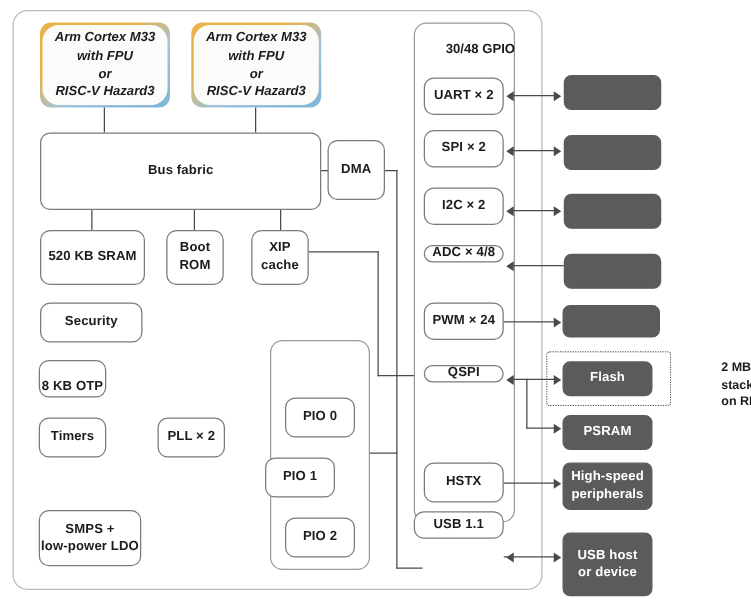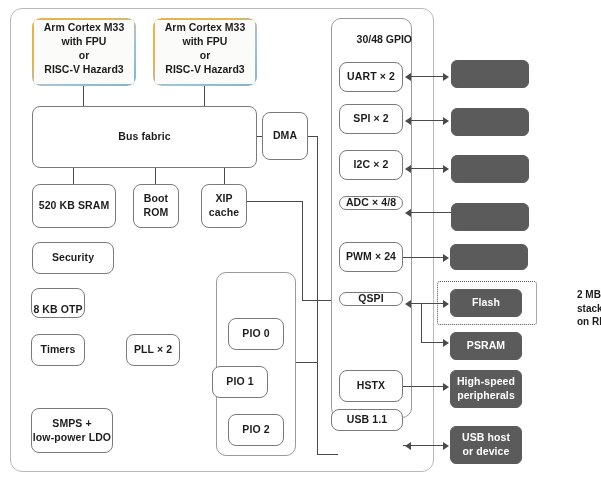--- a/index.html
+++ b/index.html
@@ -13,23 +13,23 @@
        color:#1c1c1c;letter-spacing:.1px;}
   .chip{border:1.3px solid #b9b9b9;border-radius:12px;background:#fff;}
   .group{border:1.3px solid #9a9a9a;border-radius:10px;background:#fff;}
   .grey{background:#5b5b5b;border:1px solid #5b5b5b;color:#ffffff;border-radius:6px;
         font-weight:bold;font-size:10.5px;box-shadow:none;}
   .grey.stacked::before{content:"";position:absolute;left:-8px;top:-7px;width:100%;height:100%;
         background:#6a6a6a;border-radius:6px;z-index:-1;}
   .dotted{position:absolute;box-sizing:border-box;border:1.4px dotted #555;border-radius:3px;background:transparent;}
   .cpu{position:absolute;box-sizing:border-box;border-radius:9px;padding:1.6px;
        background:linear-gradient(150deg,#e8b34a 0%,#e8b34a 34%,#9ec4dd 62%,#7fb4d6 100%);}
-  .cpu > .inner{width:100%;height:100%;border-radius:3px;background:#fbfbfa;
-       display:flex;justify-content:center;text-align:center;
-       font-size:10.5px;font-weight:bold;line-height:1.36;color:#1c1c1c;}
+  .cpu > .inner{width:100%;height:100%;border-radius:13px;background:#fbfbfa;
+       display:flex;align-items:center;justify-content:center;text-align:center;
+       font-size:10.5px;font-weight:bold;line-height:1.36;color:#1c1c1c;font-style:italic;}
 
   .note{position:absolute;font-size:10px;font-weight:bold;line-height:1.35;color:#1c1c1c;margin-left:35px;}
   .grouplabel{position:absolute;font-size:10.5px;font-weight:bold;line-height:1.3;
        color:#1c1c1c;text-align:right;}
 
   
   .ln{position:absolute;background:#4a4a4a;}
   .h{height:1.3px;}
   .v{width:1.3px;}
   .arrow{position:absolute;width:0;height:0;border-style:solid;}
@@ -197,21 +197,21 @@
   <div class="box grey" style="left:450px;top:370px;width:72px;height:38px;">
     <div>
       <span>High-speed</span><br>
       <span>peripherals</span>
     </div>
   </div>
 
   <div class="box grey" style="left:450px;top:332px;width:72px;height:28px;">
     <span>PSRAM</span>
   </div>
-  <div class="box grey" style="left:450px;top:426px;width:72px;height:38px;">
+  <div class="box grey" style="left:450px;top:426px;width:72px;height:51px;">
     <div>
       <span>USB host</span><br>
       <span>or device</span>
     </div>
   </div>
 
   <div class="ln h" style="left:409px;top:76px;width:38px;"></div>
   <div class="arrow ar-l" style="left:405px;top:72.5px;"></div>
   <div class="arrow ar-r" style="left:443px;top:72.5px;"></div>
 

